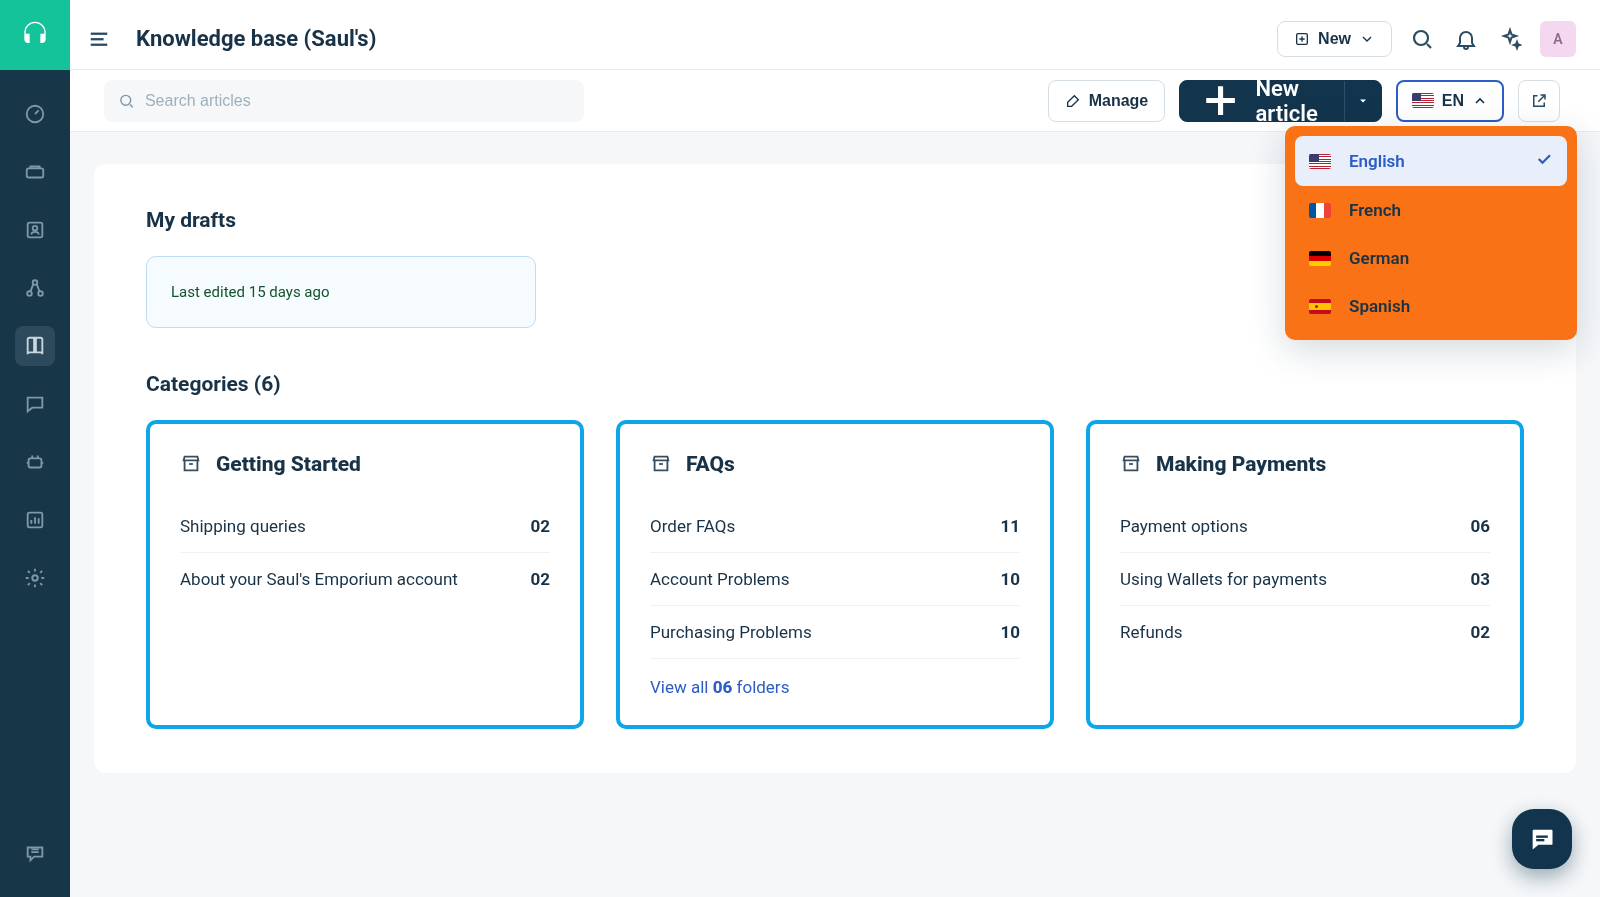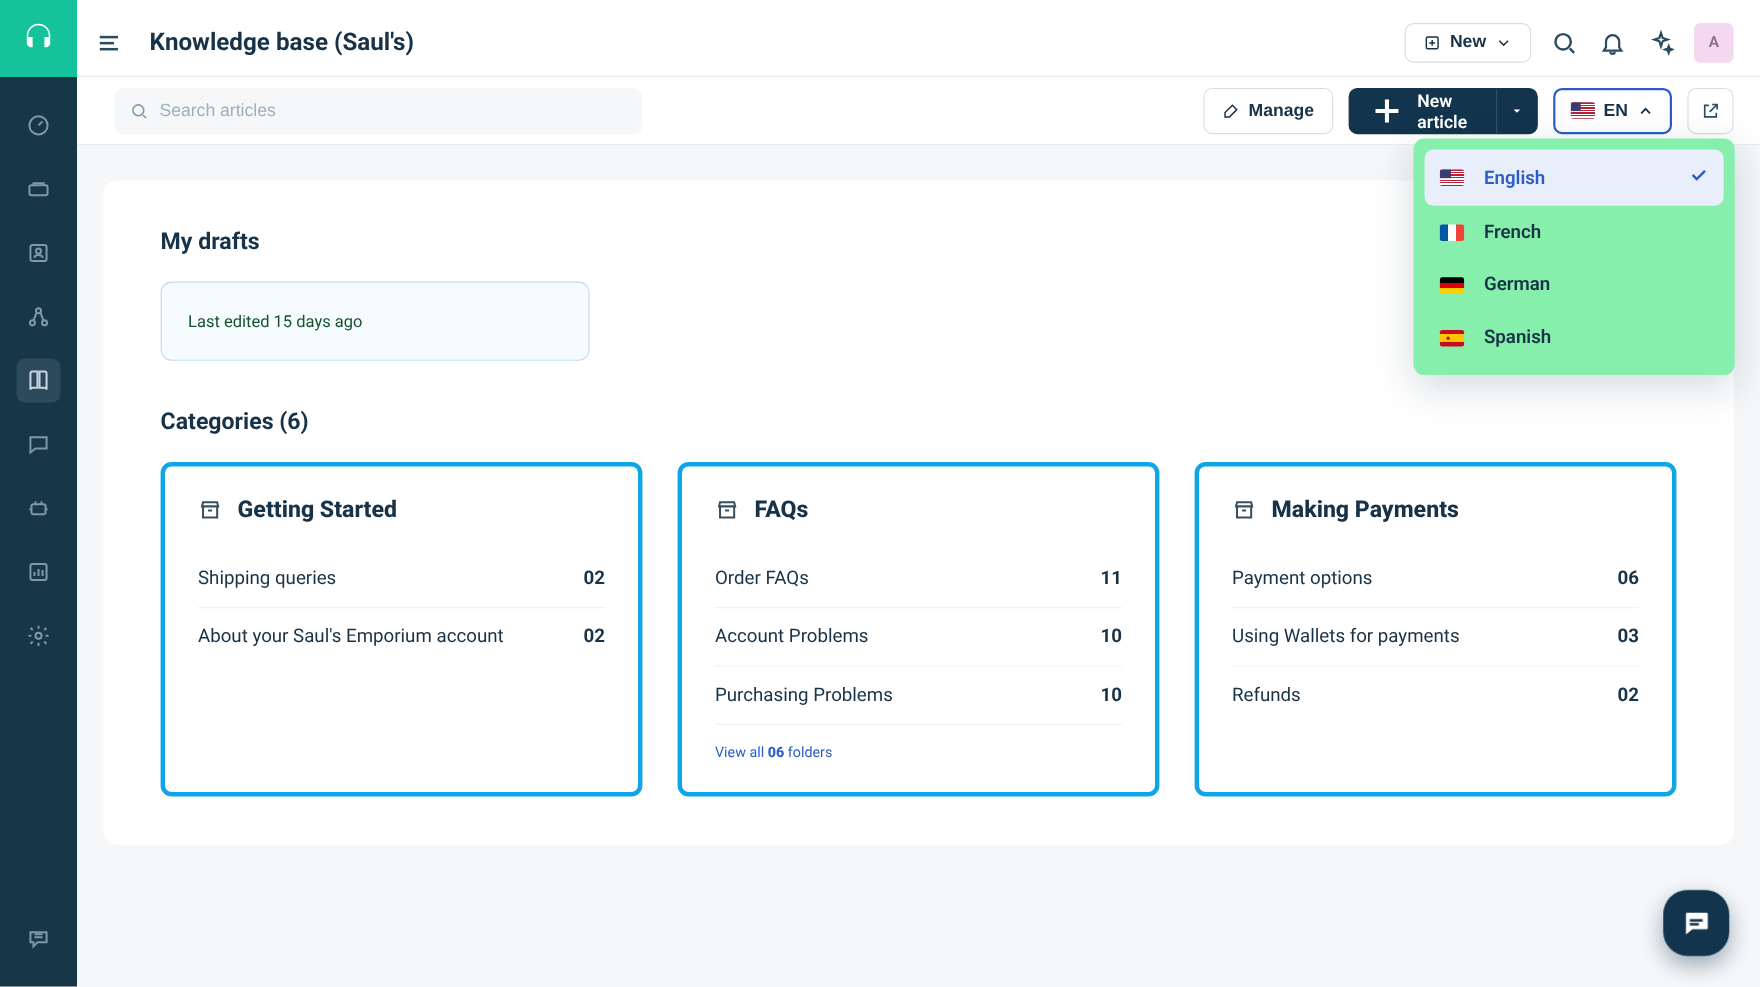--- a/index.html
+++ b/index.html
@@ -20,43 +20,43 @@
 .menu-toggle { display: flex; align-items: center; justify-content: center; cursor: pointer; color: #2b4b60; }
 .menu-toggle svg { width: 22px; height: 22px; }
 .page-title { font-size: 22px; font-weight: 700; color: #183247; margin-left: 10px; }
 .topbar-spacer { flex: 1; }
 .btn { display: inline-flex; align-items: center; gap: 8px; padding: 8px 16px; border-radius: 8px; border: 1px solid #d6dee5; background: #fff; color: #183247; font-size: 16px; font-weight: 600; cursor: pointer; }
 .btn svg { width: 16px; height: 16px; }
 .top-icon { width: 28px; height: 28px; display: flex; align-items: center; justify-content: center; cursor: pointer; color: #2b4b60; }
 .top-icon svg { width: 24px; height: 24px; }
 .avatar { width: 36px; height: 36px; background: #f4d8ef; border-radius: 6px; display: flex; align-items: center; justify-content: center; font-weight: 600; color: #8a6e87; font-size: 14px; }
 
-.toolbar { height: 62px; background: #fff; border-bottom: 1px solid #e6ebef; display: flex; align-items: center; padding: 0 24px 0 34px; gap: 14px; position: relative; }
+.toolbar { height: 62px; background: #fff; border-bottom: 1px solid #e6ebef; display: flex; align-items: center; padding: 0 40px 0 34px; gap: 14px; position: relative; }
 .search-box { width: 480px; height: 42px; background: #f5f7f9; border-radius: 8px; display: flex; align-items: center; padding: 0 14px; gap: 10px; }
 .search-box svg { width: 18px; height: 18px; color: #7f97a8; }
 .search-box input { border: none; background: transparent; outline: none; font-size: 16px; color: #183247; width: 100%; }
 .search-box input::placeholder { color: #9db0be; }
 .toolbar-spacer { flex: 1; }
 .btn-manage { height: 42px; }
-.btn-new { height: 42px; background: #12344d; color: #fff; border: 1px solid #12344d; display: inline-flex; align-items: center; gap: 10px; border-radius: 8px; cursor: pointer; font-size: 16px; font-weight: 600; }
+.btn-new { height: 42px; background: #12344d; color: #fff; border: 1px solid #12344d; display: inline-flex; align-items: center; gap: 10px; border-radius: 8px; cursor: pointer; font-size: 22px; font-weight: 600; }
 .btn-new-main { display: inline-flex; align-items: center; gap: 10px; padding: 0 16px; }
 .btn-new-dd { border-left: 1px solid #2e506a; padding: 0 12px; height: 100%; display: flex; align-items: center; }
 .btn-lang { height: 42px; border: 2px solid #2c5cc5; padding: 0 14px; }
 .btn-lang.open svg.chev { transform: rotate(180deg); }
 .btn-icon-square { width: 42px; height: 42px; border: 1px solid #d6dee5; border-radius: 8px; display: flex; align-items: center; justify-content: center; cursor: pointer; color: #2b4b60; }
 
 .flag { width: 22px; height: 15px; border-radius: 2px; display: inline-block; position: relative; overflow: hidden; flex-shrink: 0; }
 .flag-us { background: linear-gradient(#b22234 7.7%, #fff 7.7% 15.4%, #b22234 15.4% 23.1%, #fff 23.1% 30.8%, #b22234 30.8% 38.4%, #fff 38.4% 46.1%, #b22234 46.1% 53.8%, #fff 53.8% 61.5%, #b22234 61.5% 69.2%, #fff 69.2% 76.9%, #b22234 76.9% 84.6%, #fff 84.6% 92.3%, #b22234 92.3%); }
 .flag-us::before { content: ""; position: absolute; left: 0; top: 0; width: 44%; height: 54%; background: #3c3b6e; }
 .flag-fr { background: linear-gradient(90deg, #0055a4 33.3%, #fff 33.3% 66.6%, #ef4135 66.6%); }
 .flag-de { background: linear-gradient(#000 33.3%, #dd0000 33.3% 66.6%, #ffce00 66.6%); }
 .flag-es { background: linear-gradient(#c60b1e 25%, #ffc400 25% 75%, #c60b1e 75%); }
 .flag-es::after { content: ""; position: absolute; left: 25%; top: 40%; width: 3px; height: 3px; background: #c60b1e; border-radius: 50%; }
 
-.lang-dropdown { position: absolute; right: 23px; top: 56px; width: 292px; background: #86efac; border-radius: 10px; box-shadow: 0 10px 36px rgba(24,50,71,0.18); padding: 10px; z-index: 10; }
+.lang-dropdown { position: absolute; right: 23px; top: 56px; width: 292px; background: #f97316; border-radius: 10px; box-shadow: 0 10px 36px rgba(24,50,71,0.18); padding: 10px; z-index: 10; }
 .lang-item { display: flex; align-items: center; gap: 18px; padding: 14px 14px; border-radius: 8px; cursor: pointer; font-size: 17px; font-weight: 600; color: #183247; }
 .lang-item.selected { background: #e8effa; color: #2c5cc5; }
 .lang-item .check { margin-left: auto; color: #2c5cc5; }
 .lang-item .check svg { width: 18px; height: 18px; }
 
 .content { padding: 32px 24px; overflow: auto; flex: 1; }
 .panel { background: #fff; border-radius: 12px; padding: 44px 52px; }
 .sec-title { font-size: 21px; font-weight: 700; color: #183247; margin-bottom: 24px; }
 
 .draft-card { width: 390px; border: 1px solid #bddbf2; background: #f6fbff; border-radius: 10px; padding: 26px 24px; }
@@ -64,21 +64,21 @@
 .draft-meta { font-size: 15px; color: #14532d; }
 
 .cat-grid { display: flex; gap: 32px; }
 .cat-card { flex: 1; border: 4px solid #0ea5e9; border-radius: 10px; padding: 28px 30px; min-height: 300px; }
 .cat-head { display: flex; align-items: center; gap: 14px; font-size: 21px; font-weight: 800; margin-bottom: 24px; }
 .cat-head svg { width: 22px; height: 22px; color: #394f60; }
 .cat-row { display: flex; align-items: center; justify-content: space-between; padding: 16px 0; border-bottom: 1px solid #eef2f5; font-size: 17px; }
 .cat-row:last-of-type { border-bottom: none; }
 .cat-row-name { color: #183247; }
 .cat-row-count { font-weight: 700; }
-.view-all { margin-top: 18px; color: #2c5cc5; font-size: 13px; cursor: pointer; }
+.view-all { margin-top: 18px; color: #2c5cc5; font-size: 17px; cursor: pointer; }
 .view-all b { font-weight: 800; }
 
 .chat-fab { position: fixed; right: 28px; bottom: 28px; width: 60px; height: 60px; background: #12344d; border-radius: 22px; display: flex; align-items: center; justify-content: center; cursor: pointer; box-shadow: 0 8px 20px rgba(18,52,77,0.4); }
 .chat-fab svg { width: 28px; height: 28px; color: #fff; }
 </style>
 </head>
 <body>
 
 <div class="app">
   <div class="sidebar">

